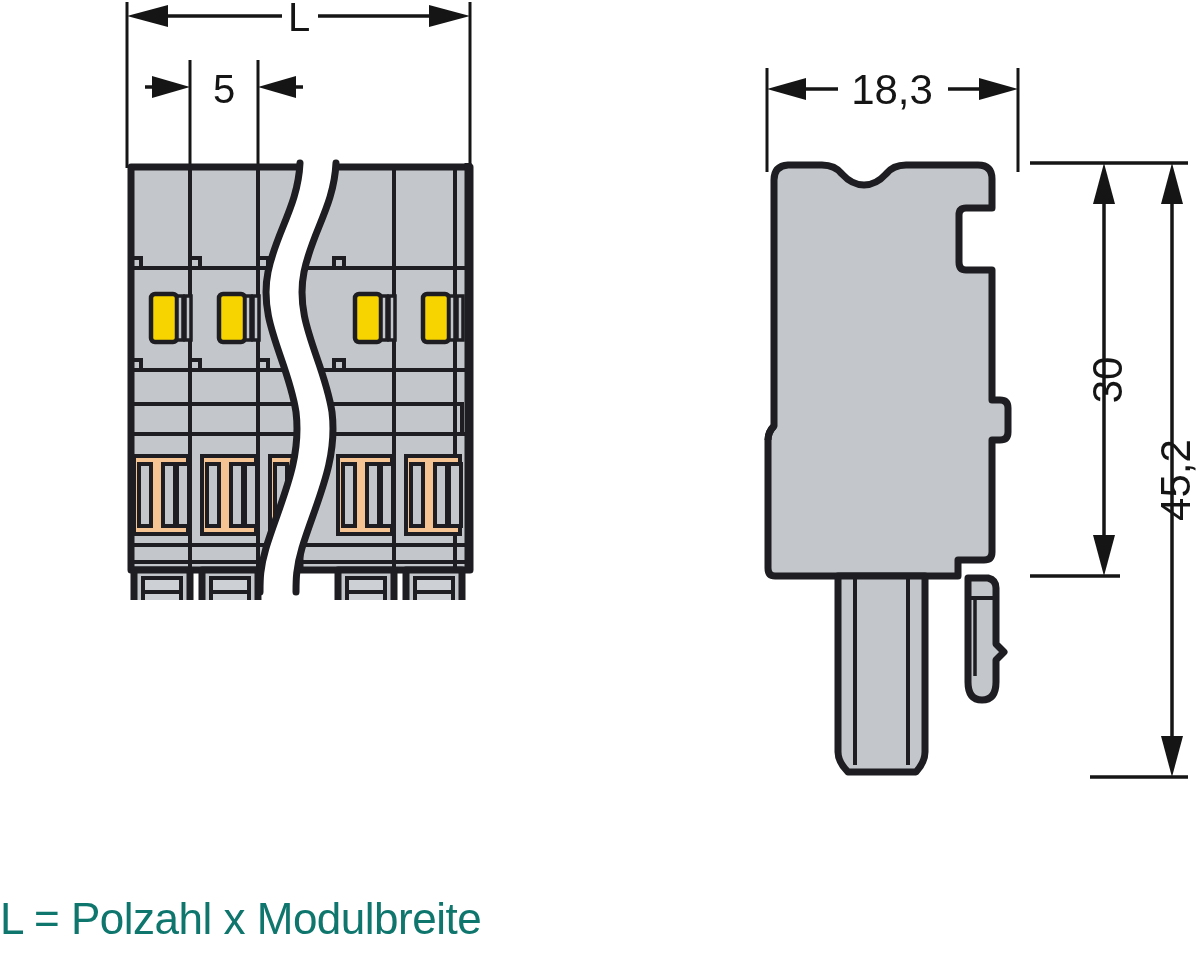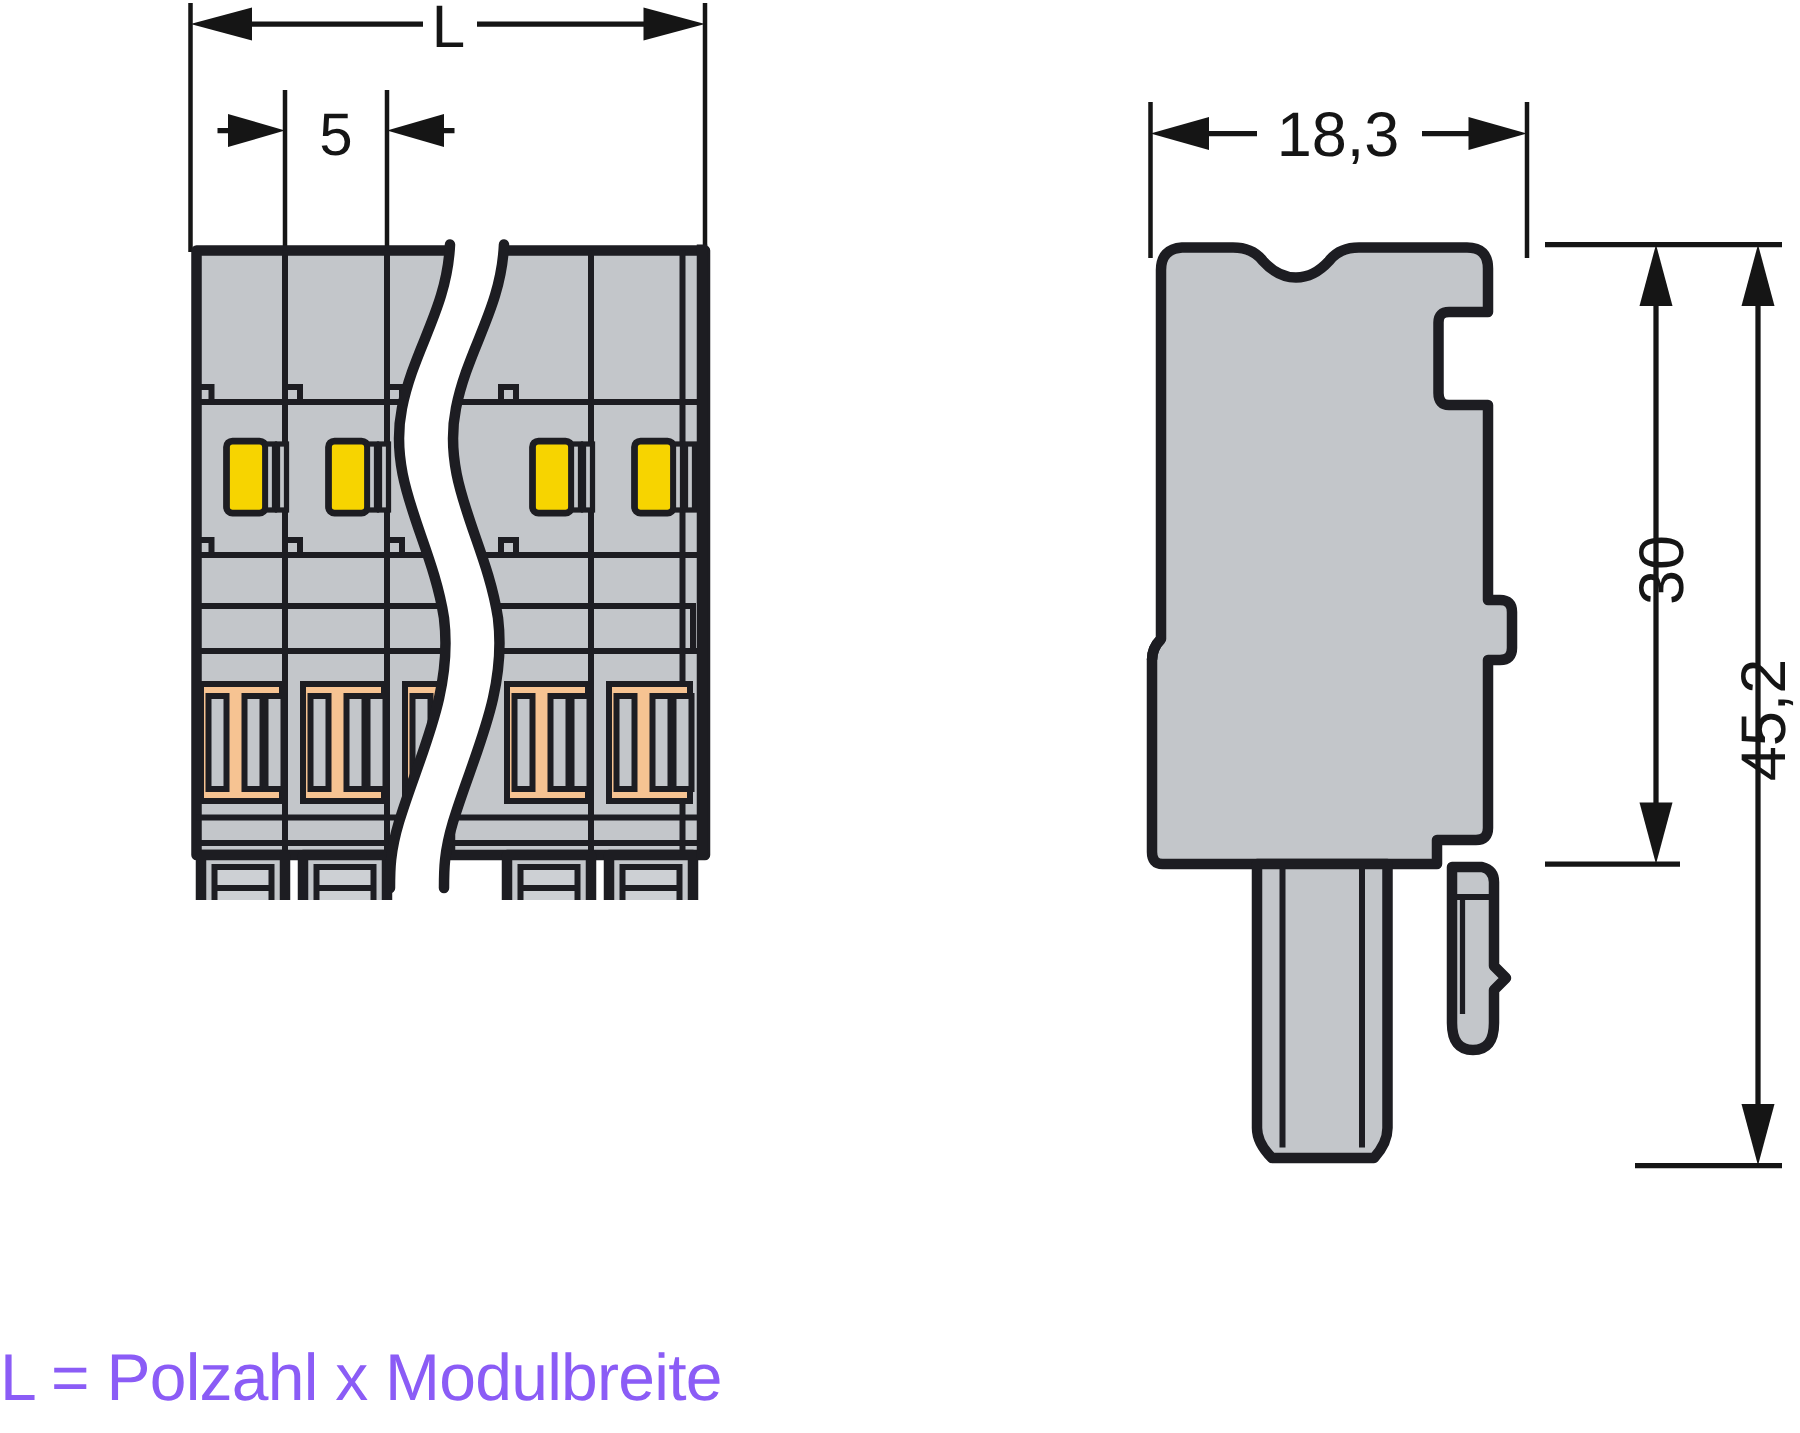--- a/index.html
+++ b/index.html
@@ -26,21 +26,21 @@
     height: 955px;
   }
   .caption {
     position: absolute;
     left: 0px;
     top: 894px;
     font-family: "Liberation Sans", sans-serif;
     font-size: 44px;
     font-weight: 400;
     letter-spacing: -0.5px;
-    color: #8b5cf6;
+    color: #0f766e;
     white-space: nowrap;
   }
 </style>
 </head>
 <body>
 
 <div id="stage">
 
   <svg id="drawing" viewBox="0 0 1200 955">
 

